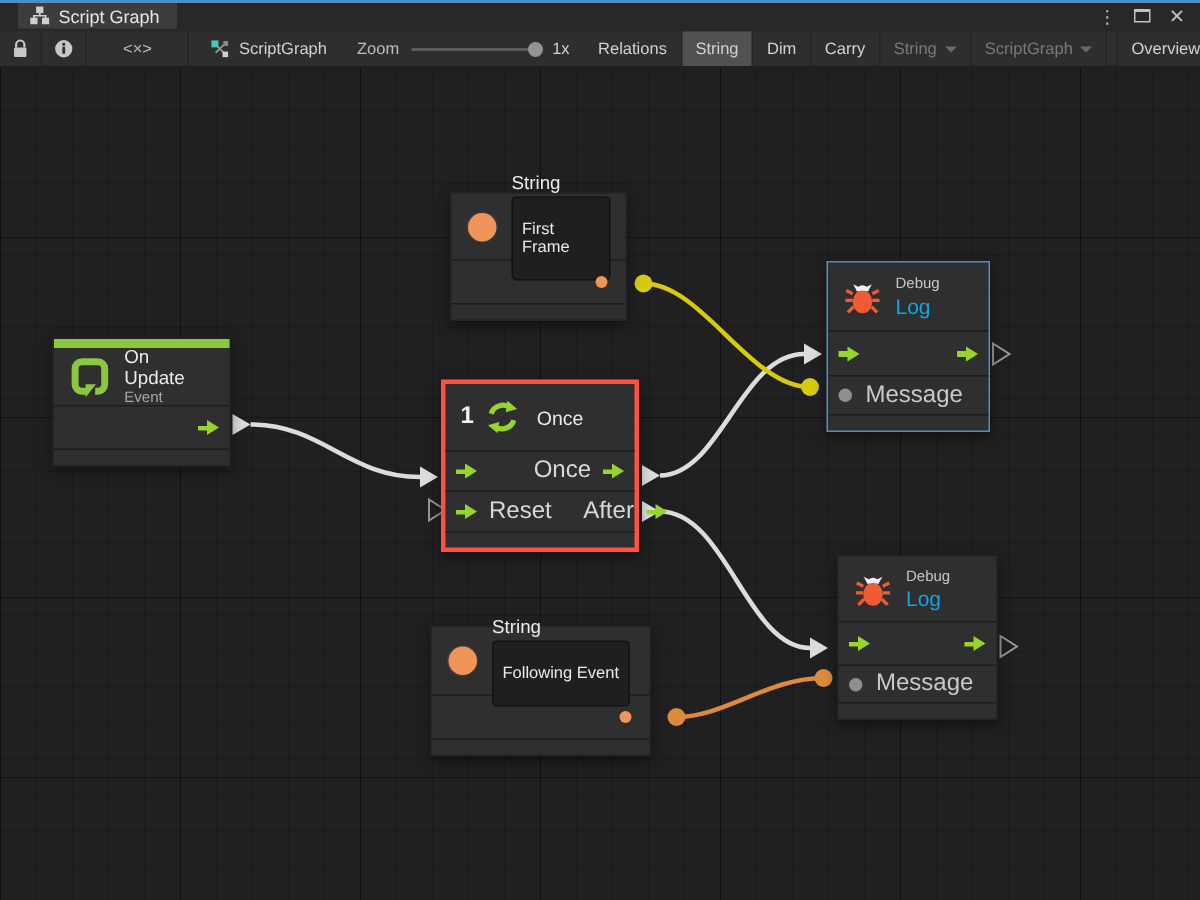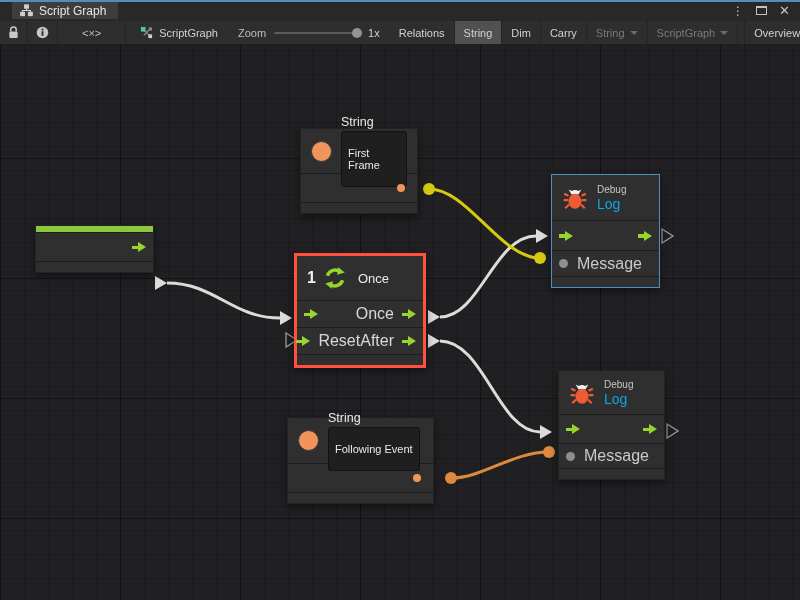--- a/index.html
+++ b/index.html
@@ -188,20 +188,30 @@
       <circle cx="451" cy="433" r="6" style="fill:var(--string-wire-bottom)"></circle>
       <circle cx="549" cy="407" r="6" style="fill:var(--string-wire-bottom)"></circle>
 
       <polygon points="286,288 297,295 286,302" fill="none" stroke="#9a9a9a" stroke-width="1.3"></polygon>
       <polygon points="662,184 673,191 662,198" fill="none" stroke="#9a9a9a" stroke-width="1.3"></polygon>
       <polygon points="667,379 678,386 667,393" fill="none" stroke="#9a9a9a" stroke-width="1.3"></polygon>
     </svg>
 
     <div class="node" style="left:35px; top:180px; width:119px;">
       <div class="accent-bar"></div>
+      <div class="hdr" style="height:38px;">
+        <svg width="28" height="28" viewBox="0 0 24 24">
+          <path d="M10 20.5 H7.5 a4 4 0 0 1 -4 -4 V7.5 a4 4 0 0 1 4 -4 h9 a4 4 0 0 1 4 4 v9 a4 4 0 0 1 -4 4 h-1.5" stroke="var(--event-accent)" stroke-width="4" fill="none" stroke-linecap="butt"></path>
+          <polygon points="15.5,16.5 9.5,24 9.5,16.5" fill="var(--event-accent)"></polygon>
+        </svg>
+        <div>
+          <div class="ntitle">On Update</div>
+          <div class="nsub">Event</div>
+        </div>
+      </div>
       <div class="row" style="height:29px; justify-content:flex-end;">
         <span class="parrow"></span>
       </div>
       <div class="ftr"></div>
     </div>
 
     <div class="node" style="left:300px; top:83px; width:118px;">
       <div class="hdr" style="height:44px;">
         <span class="ocircle"></span>
         <div>
@@ -226,21 +236,21 @@
         </svg>
         <span class="ntitle" style="font-size:13px; margin-left:4px;">Once</span>
       </div>
       <div class="row" style="height:27px; justify-content:space-between;">
         <span class="parrow"></span>
         <span style="display:flex; align-items:center; gap:8px;">
           <span class="plabel">Once</span>
           <span class="parrow"></span>
         </span>
       </div>
-      <div class="row" style="height:27px; justify-content:flex-end;">
+      <div class="row" style="height:27px; justify-content:space-between;gap:21px;">
         <span style="display:flex; align-items:center; gap:8px;">
           <span class="parrow"></span>
           <span class="plabel">Reset</span>
         </span>
         <span style="display:flex; align-items:center; gap:8px;">
           <span class="plabel">After</span>
           <span class="parrow"></span>
         </span>
       </div>
       <div class="ftr"></div>

